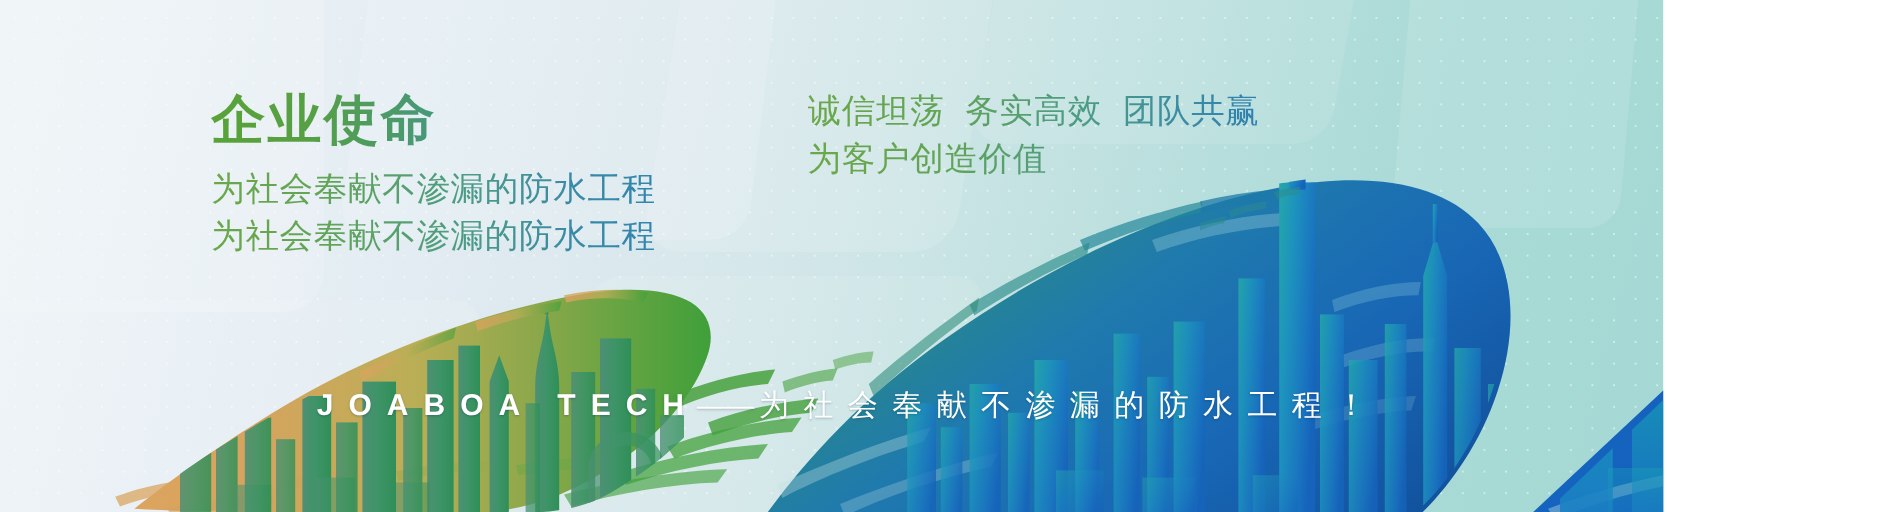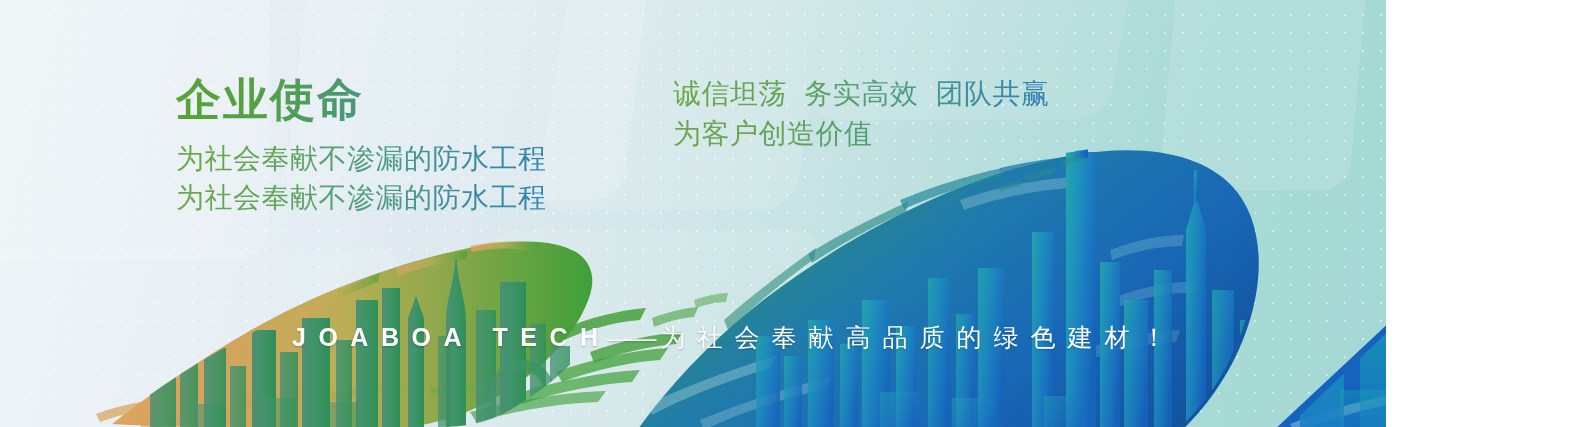--- a/index.html
+++ b/index.html
@@ -83,21 +83,21 @@
   }
   #block-values .line{
     background:linear-gradient(95deg,#6ba84a 0%,#62a457 30%,#4d9c84 60%,#3a8aa6 85%,#2f7fae 100%);
     -webkit-background-clip:text;background-clip:text;
     -webkit-text-fill-color:transparent;
   }
 
   
   #tagline{
     position:absolute;
-    left:292px;
+    left:264px;
     top:321px;
     z-index:9;
     display:flex;
     align-items:baseline;
     color:#ffffff;
     white-space:nowrap;
     text-shadow:0 1px 2px rgba(0,40,60,.28);
   }
   #tagline .brand{
     font-size:25px;
@@ -341,16 +341,16 @@
   <div class="block" id="block-values">
     <div class="lines">
       <div class="line">诚信坦荡 务实高效 团队共赢</div>
       <div class="line">为客户创造价值</div>
     </div>
   </div>
 
   <div id="tagline">
     <span class="brand">JOABOA TECH</span>
     <span class="dash">——</span>
-    <span class="slogan">为社会奉献高品质的绿色建材！</span>
+    <span class="slogan">为社会奉献不渗漏的防水工程！</span>
   </div>
 
 </div>
 
 </body></html>

